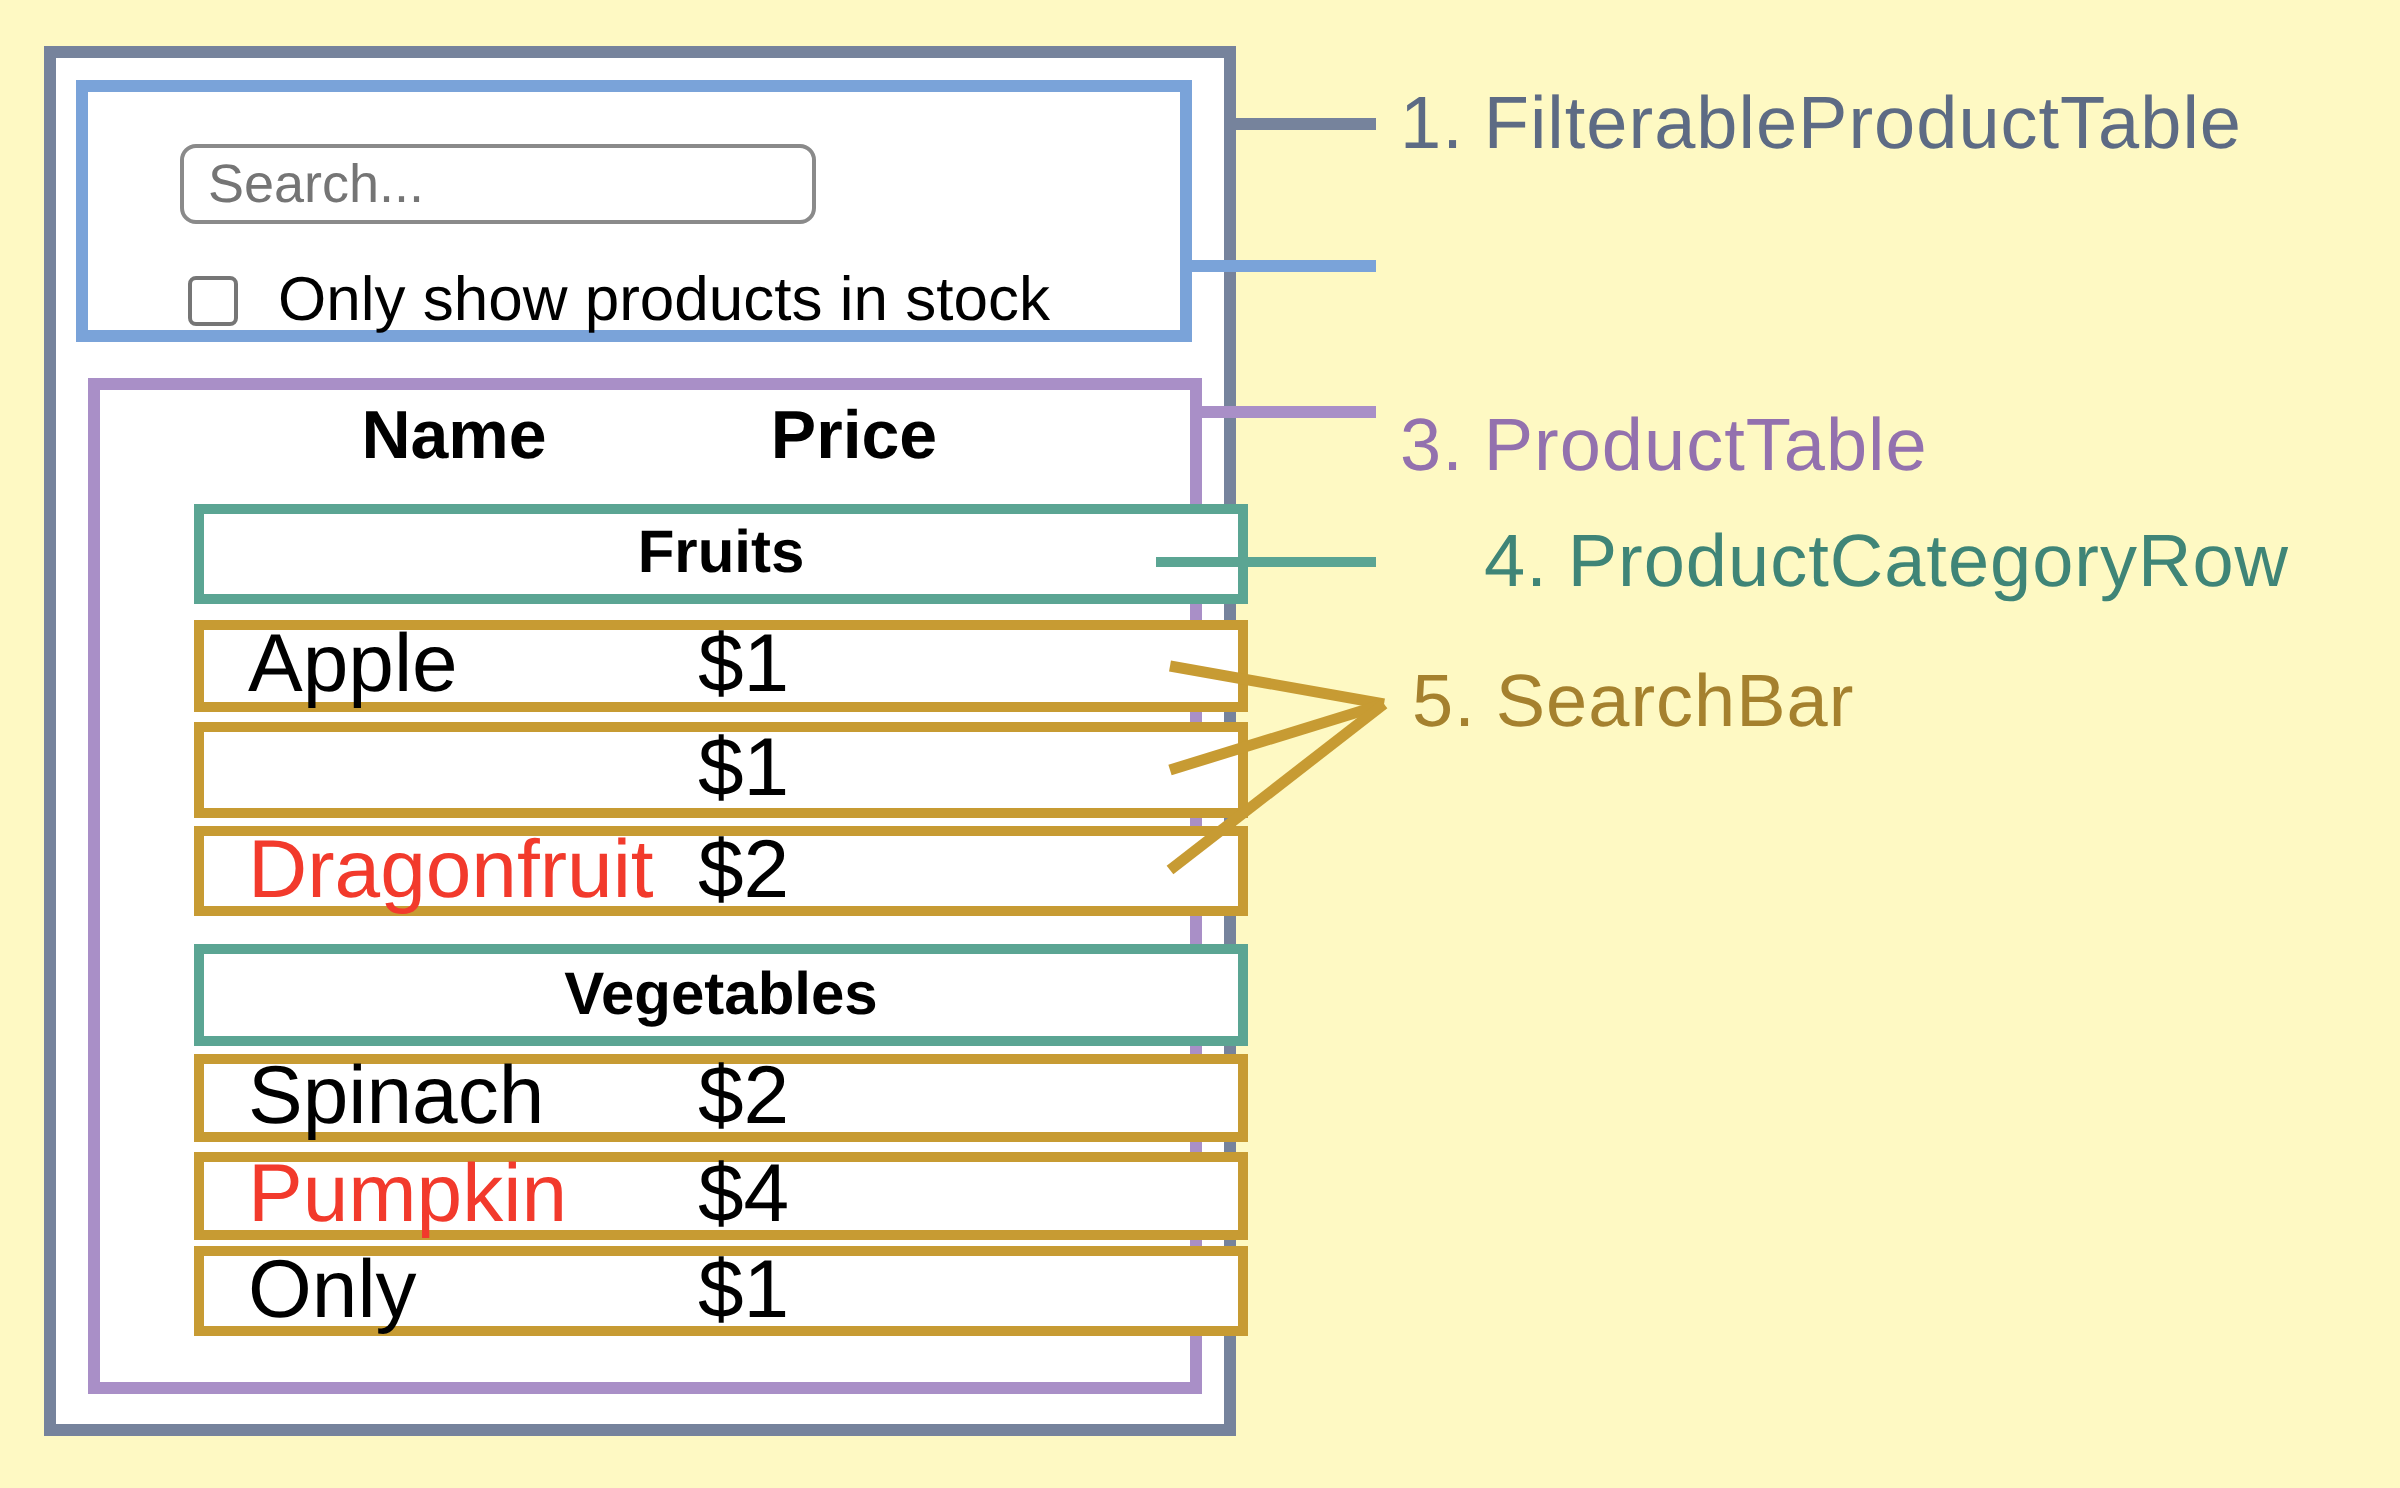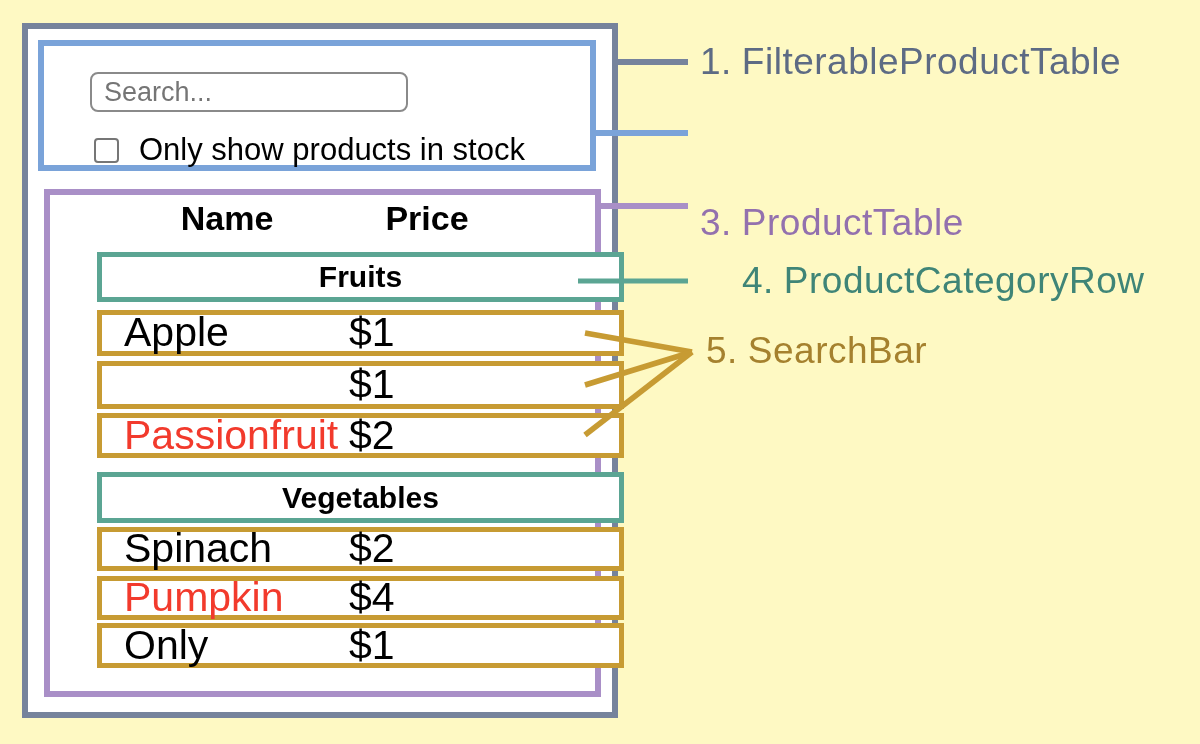--- a/index.html
+++ b/index.html
@@ -91,21 +91,21 @@
       <div class="trow product-row" style="top:115px;height:46px">
         <span class="cell cell-name">Apple</span>
         <span class="cell cell-price">$1</span>
       </div>
 
       <div class="trow product-row" style="top:166px;height:48px">
         <span class="cell cell-price">$1</span>
       </div>
 
       <div class="trow product-row not-stocked" style="top:218px;height:45px">
-        <span class="cell cell-name">Passionfruit</span>
+        <span class="cell cell-name">Dragonfruit</span>
         <span class="cell cell-price">$2</span>
       </div>
 
       <div class="trow category-row" style="top:277px;height:51px">
         <span>Vegetables</span>
       </div>
 
       <div class="trow product-row" style="top:332px;height:44px">
         <span class="cell cell-name">Spinach</span>
         <span class="cell cell-price">$2</span>

